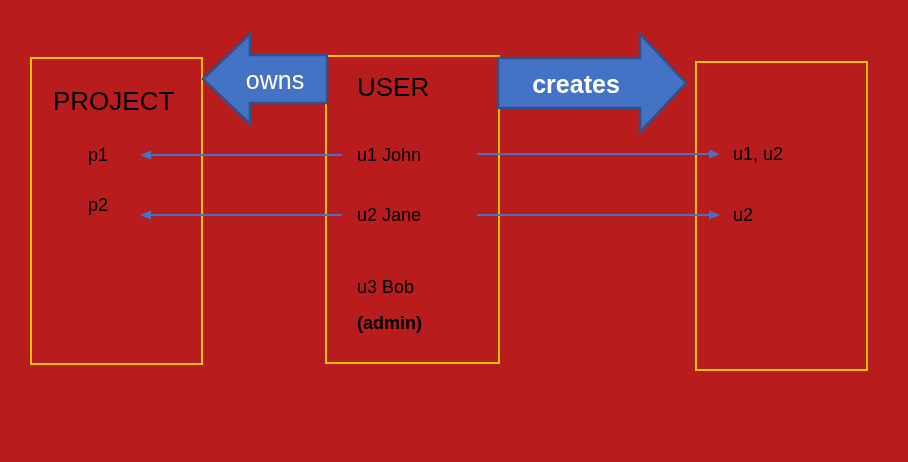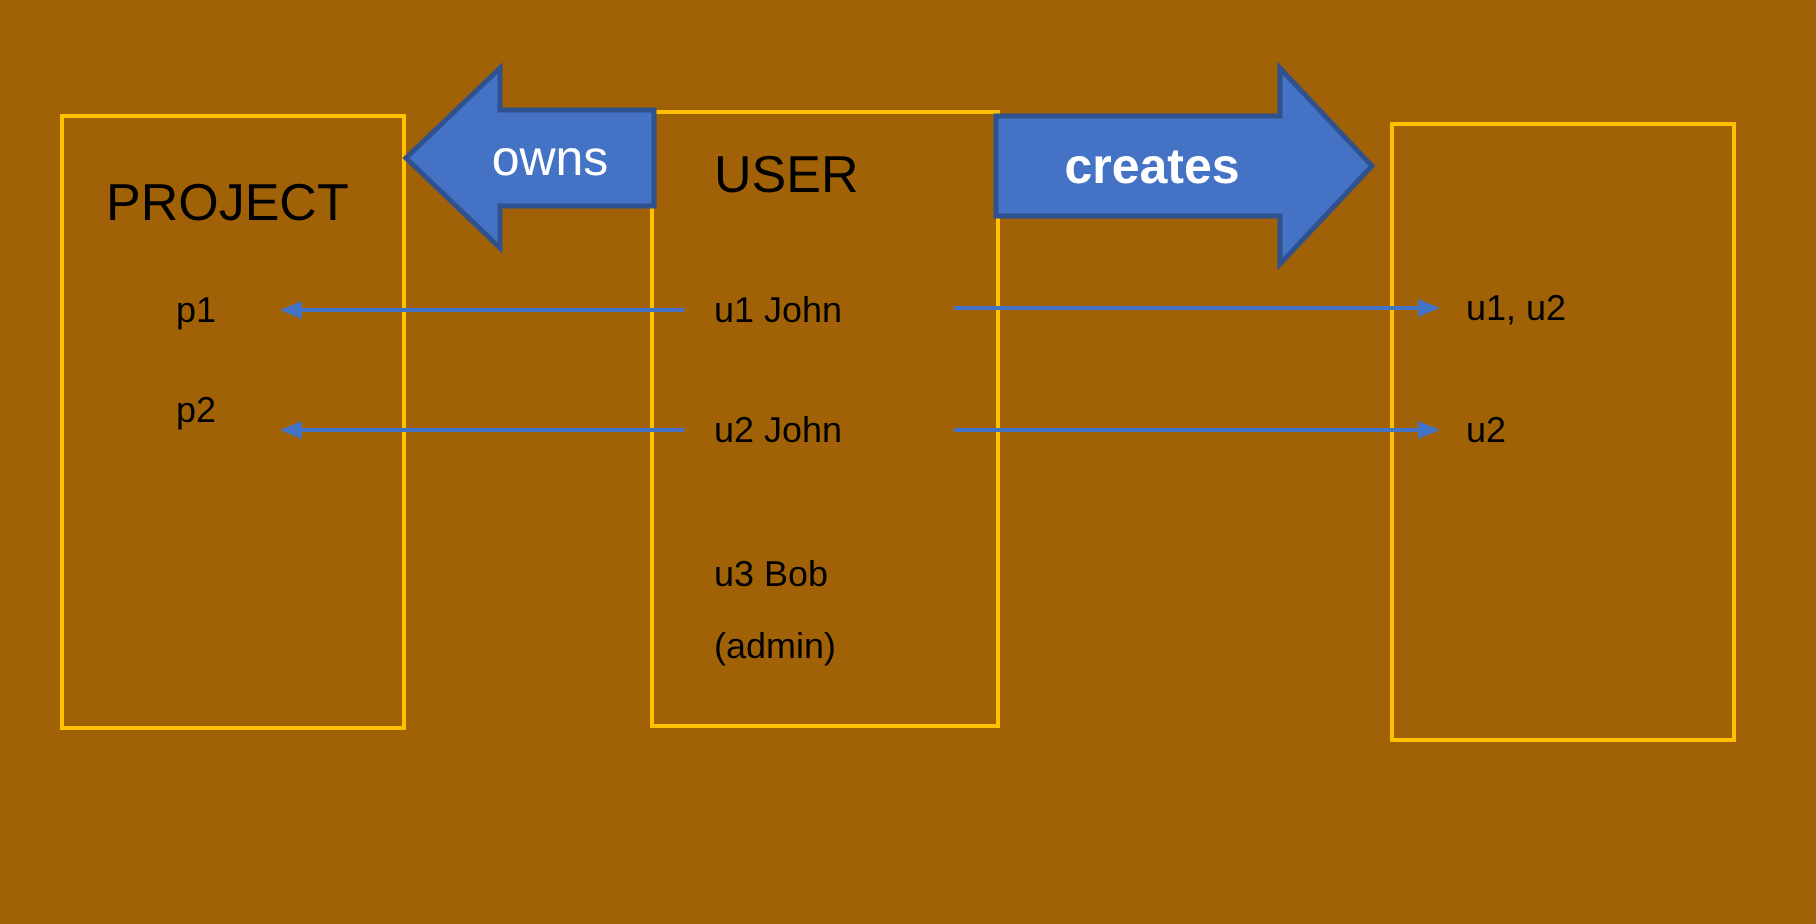--- a/index.html
+++ b/index.html
@@ -4,21 +4,21 @@
 <style>
   html, body {
     margin: 0;
     padding: 0;
     background: #ffffff;
   }
   #canvas {
     position: relative;
     width: 908px;
     height: 462px;
-    background: #a16207;
+    background: #b91c1c;
     font-family: "Liberation Sans", sans-serif;
     overflow: hidden;
   }
   .entity-box {
     position: absolute;
     border: 2px solid #FFC000;
     background: transparent;
     box-sizing: border-box;
   }
   #project-box { left: 30px;  top: 57px; width: 173px; height: 308px; }
@@ -37,21 +37,21 @@
 
   #project-title { left: 53px;  top: 101px; }
   #user-title    { left: 357px; top: 87px;  }
   #team-title    { left: 745px; top: 92px;  }
 
   #project-item-1 { left: 88px;  top: 155px; }
   #project-item-2 { left: 88px;  top: 205px; }
   #user-item-1    { left: 357px; top: 155px; }
   #user-item-2    { left: 357px; top: 215px; }
   #user-item-3    { left: 357px; top: 287px; }
-  #user-item-4    { left: 357px; top: 323px; }
+  #user-item-4    { left: 357px; top: 323px; font-weight: bold; }
   #team-item-1    { left: 733px; top: 154px; }
   #team-item-2    { left: 733px; top: 215px; text-align: center; }
 
   #arrow-layer {
     position: absolute;
     left: 0; top: 0;
     width: 908px;
     height: 462px;
     pointer-events: none;
   }
@@ -96,20 +96,20 @@
   <div class="block-arrow-label" id="owns-label">owns</div>
   <div class="block-arrow-label" id="creates-label">creates</div>
 
   <div class="txt title" id="project-title">PROJECT</div>
   <div class="txt title" id="user-title">USER</div>
 
   <div class="txt item" id="project-item-1">p1</div>
   <div class="txt item" id="project-item-2">p2</div>
 
   <div class="txt item" id="user-item-1">u1 John</div>
-  <div class="txt item" id="user-item-2">u2 John</div>
+  <div class="txt item" id="user-item-2">u2 Jane</div>
   <div class="txt item" id="user-item-3">u3 Bob</div>
   <div class="txt item" id="user-item-4">(admin)</div>
 
   <div class="txt item" id="team-item-1">u1, u2</div>
   <div class="txt item" id="team-item-2">u2</div>
 
 </div>
 
 </body></html>

